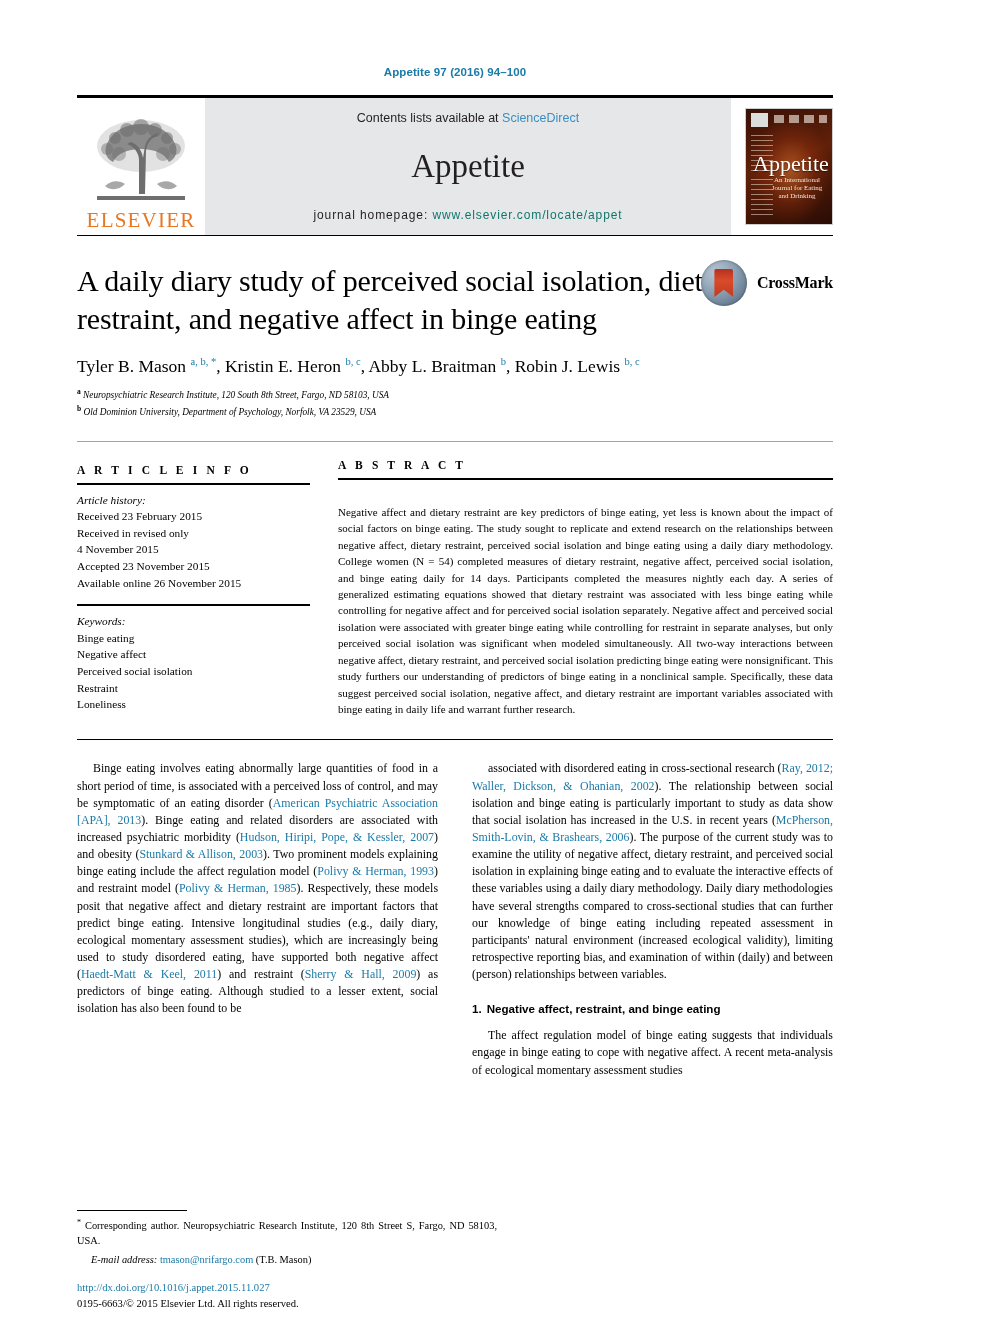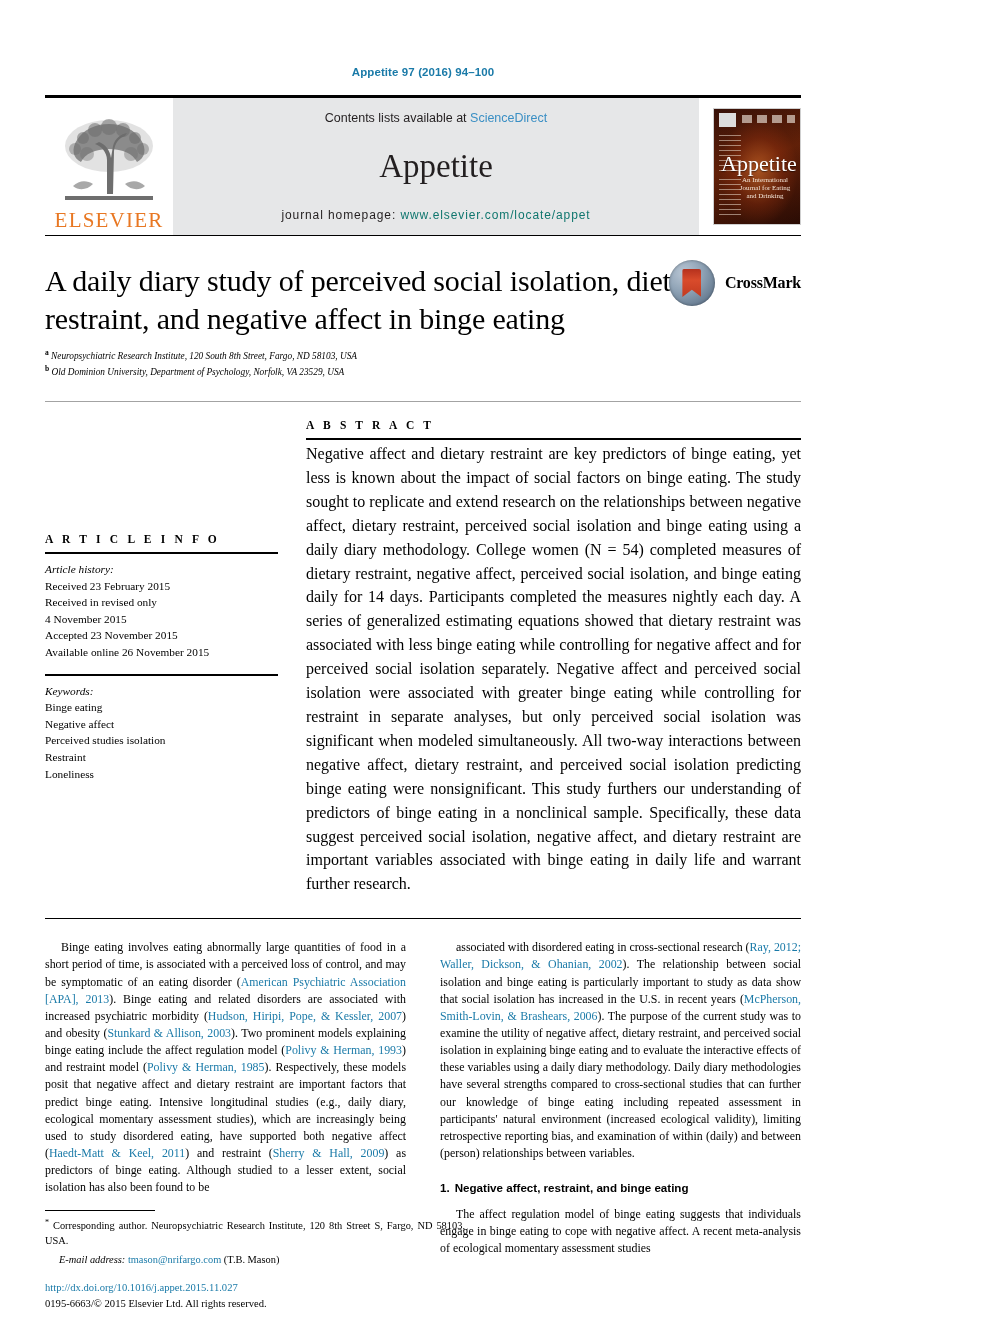--- a/index.html
+++ b/index.html
@@ -14,20 +14,21 @@
     color: #000000;
     position: relative;
     overflow: hidden;
   }
   .page {
     width: 846px;
     height: 1323px;
     position: relative;
     box-sizing: border-box;
     padding: 0 45px;
+    margin-left: 32px;
   }
 
   
   .running-head {
     text-align: center;
     color: #1a7aa8;
     font-size: 11.5px;
     letter-spacing: .1px;
     padding-top: 66px;
     font-family: "Liberation Sans", sans-serif;
@@ -221,24 +222,24 @@
   .info-body {
     font-family: "Liberation Serif", serif;
     font-size: 11.3px;
     line-height: 1.47;
     padding-top: 7px;
   }
   .info-body .it { font-style: italic; }
   .kw-rule { border-top: 2px solid #000; margin-top: 13px; }
   .abstract-text {
     font-family: "Liberation Serif", serif;
-    font-size: 16px;
+    font-size: 11px;
     line-height: 1.495;
     text-align: justify;
-    padding-top: 2px;
+    padding-top: 24px;
   }
   .copyright {
     text-align: right;
     font-family: "Liberation Serif", serif;
     font-size: 11.6px;
     margin-top: 13px;
   }
 
   
   .body-sep { border-top: 1px solid #000; margin-top: 22px; }
@@ -352,20 +353,21 @@
   <div class="title-block">
     <div class="crossmark">
       <div class="cm-circle">
         <div class="cm-book"></div>
       </div>
       <div class="cm-label">CrossMark</div>
     </div>
 
     <h1 class="article-title">A daily diary study of perceived social isolation, dietary restraint, and negative affect in binge eating</h1>
 
+    <div class="authors">Tyler B. Mason <sup>a, b, *</sup>, Kristin E. Heron <sup>b, c</sup>, Abby L. Braitman <sup>b</sup>, Robin J. Lewis <sup>b, c</sup></div>
 
     <div class="affils">
       <div>
         <span class="aff-mark">a</span>
         <span>Neuropsychiatric Research Institute, 120 South 8th Street, Fargo, ND 58103, USA</span>
       </div>
       <div>
         <span class="aff-mark">b</span>
         <span>Old Dominion University, Department of Psychology, Norfolk, VA 23529, USA</span>
       </div>
@@ -383,21 +385,21 @@
         <div>Received in revised only</div>
         <div>4 November 2015</div>
         <div>Accepted 23 November 2015</div>
         <div>Available online 26 November 2015</div>
       </div>
       <div class="kw-rule"></div>
       <div class="info-body">
         <div class="it">Keywords:</div>
         <div>Binge eating</div>
         <div>Negative affect</div>
-        <div>Perceived studies isolation</div>
+        <div>Perceived social isolation</div>
         <div>Restraint</div>
         <div>Loneliness</div>
       </div>
     </div>
 
     <div class="col-abs">
       <div class="sec-head">A B S T R A C T</div>
       <div class="thin-rule"></div>
       <div class="abstract-text">Negative affect and dietary restraint are key predictors of binge eating, yet less is known about the impact of social factors on binge eating. The study sought to replicate and extend research on the relationships between negative affect, dietary restraint, perceived social isolation and binge eating using a daily diary methodology. College women (N = 54) completed measures of dietary restraint, negative affect, perceived social isolation, and binge eating daily for 14 days. Participants completed the measures nightly each day. A series of generalized estimating equations showed that dietary restraint was associated with less binge eating while controlling for negative affect and for perceived social isolation separately. Negative affect and perceived social isolation were associated with greater binge eating while controlling for restraint in separate analyses, but only perceived social isolation was significant when modeled simultaneously. All two-way interactions between negative affect, dietary restraint, and perceived social isolation predicting binge eating were nonsignificant. This study furthers our understanding of predictors of binge eating in a nonclinical sample. Specifically, these data suggest perceived social isolation, negative affect, and dietary restraint are important variables associated with binge eating in daily life and warrant further research.</div>
     </div>

